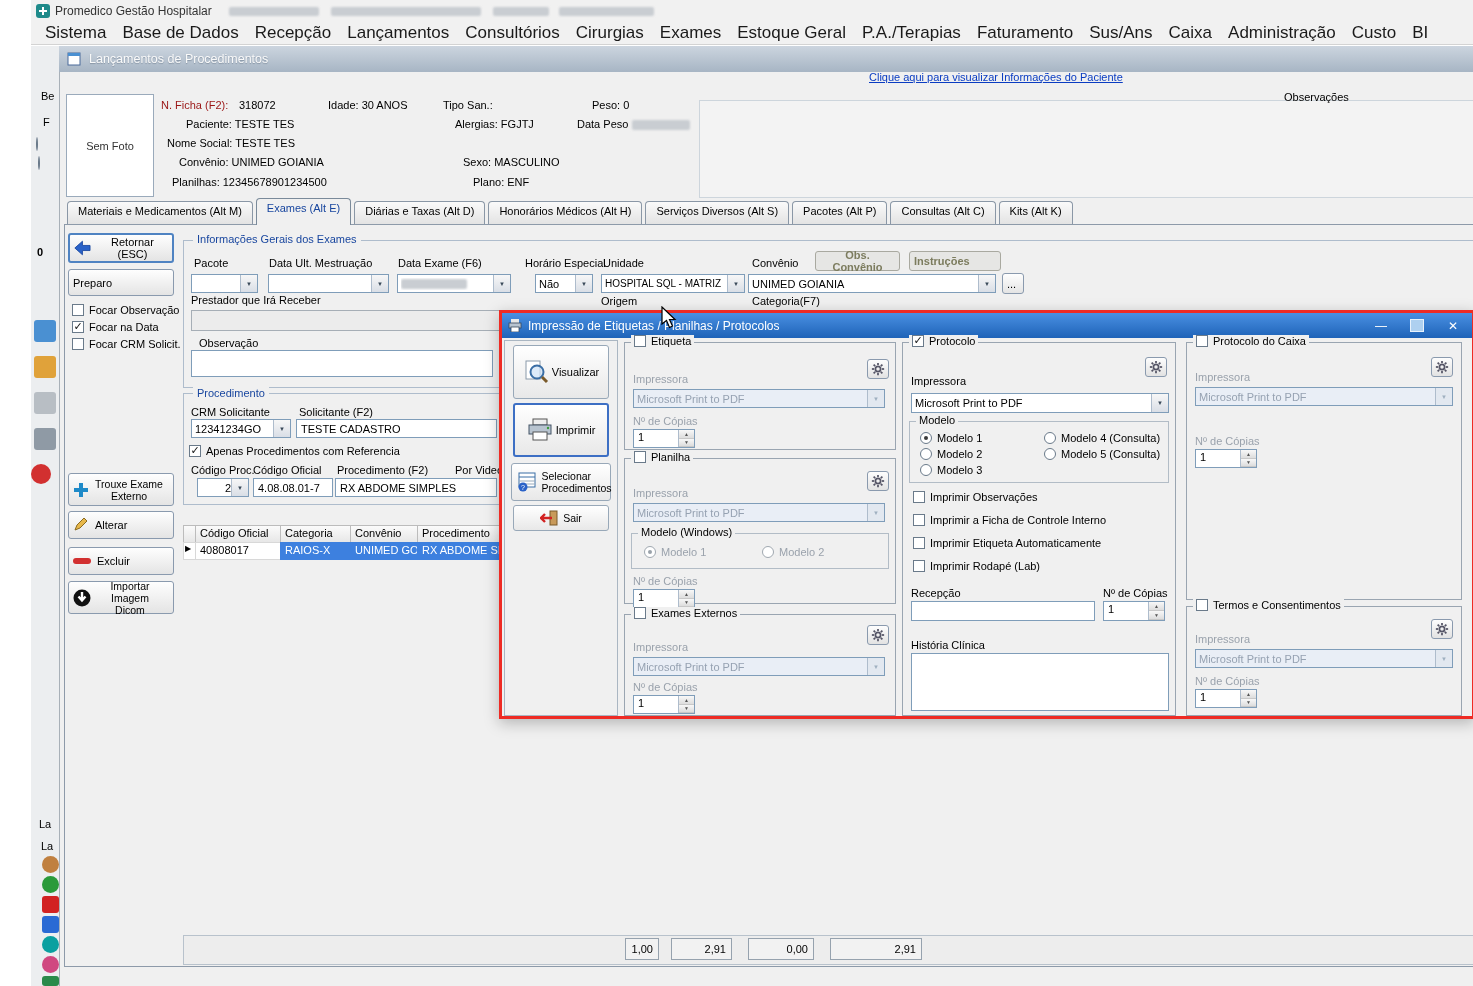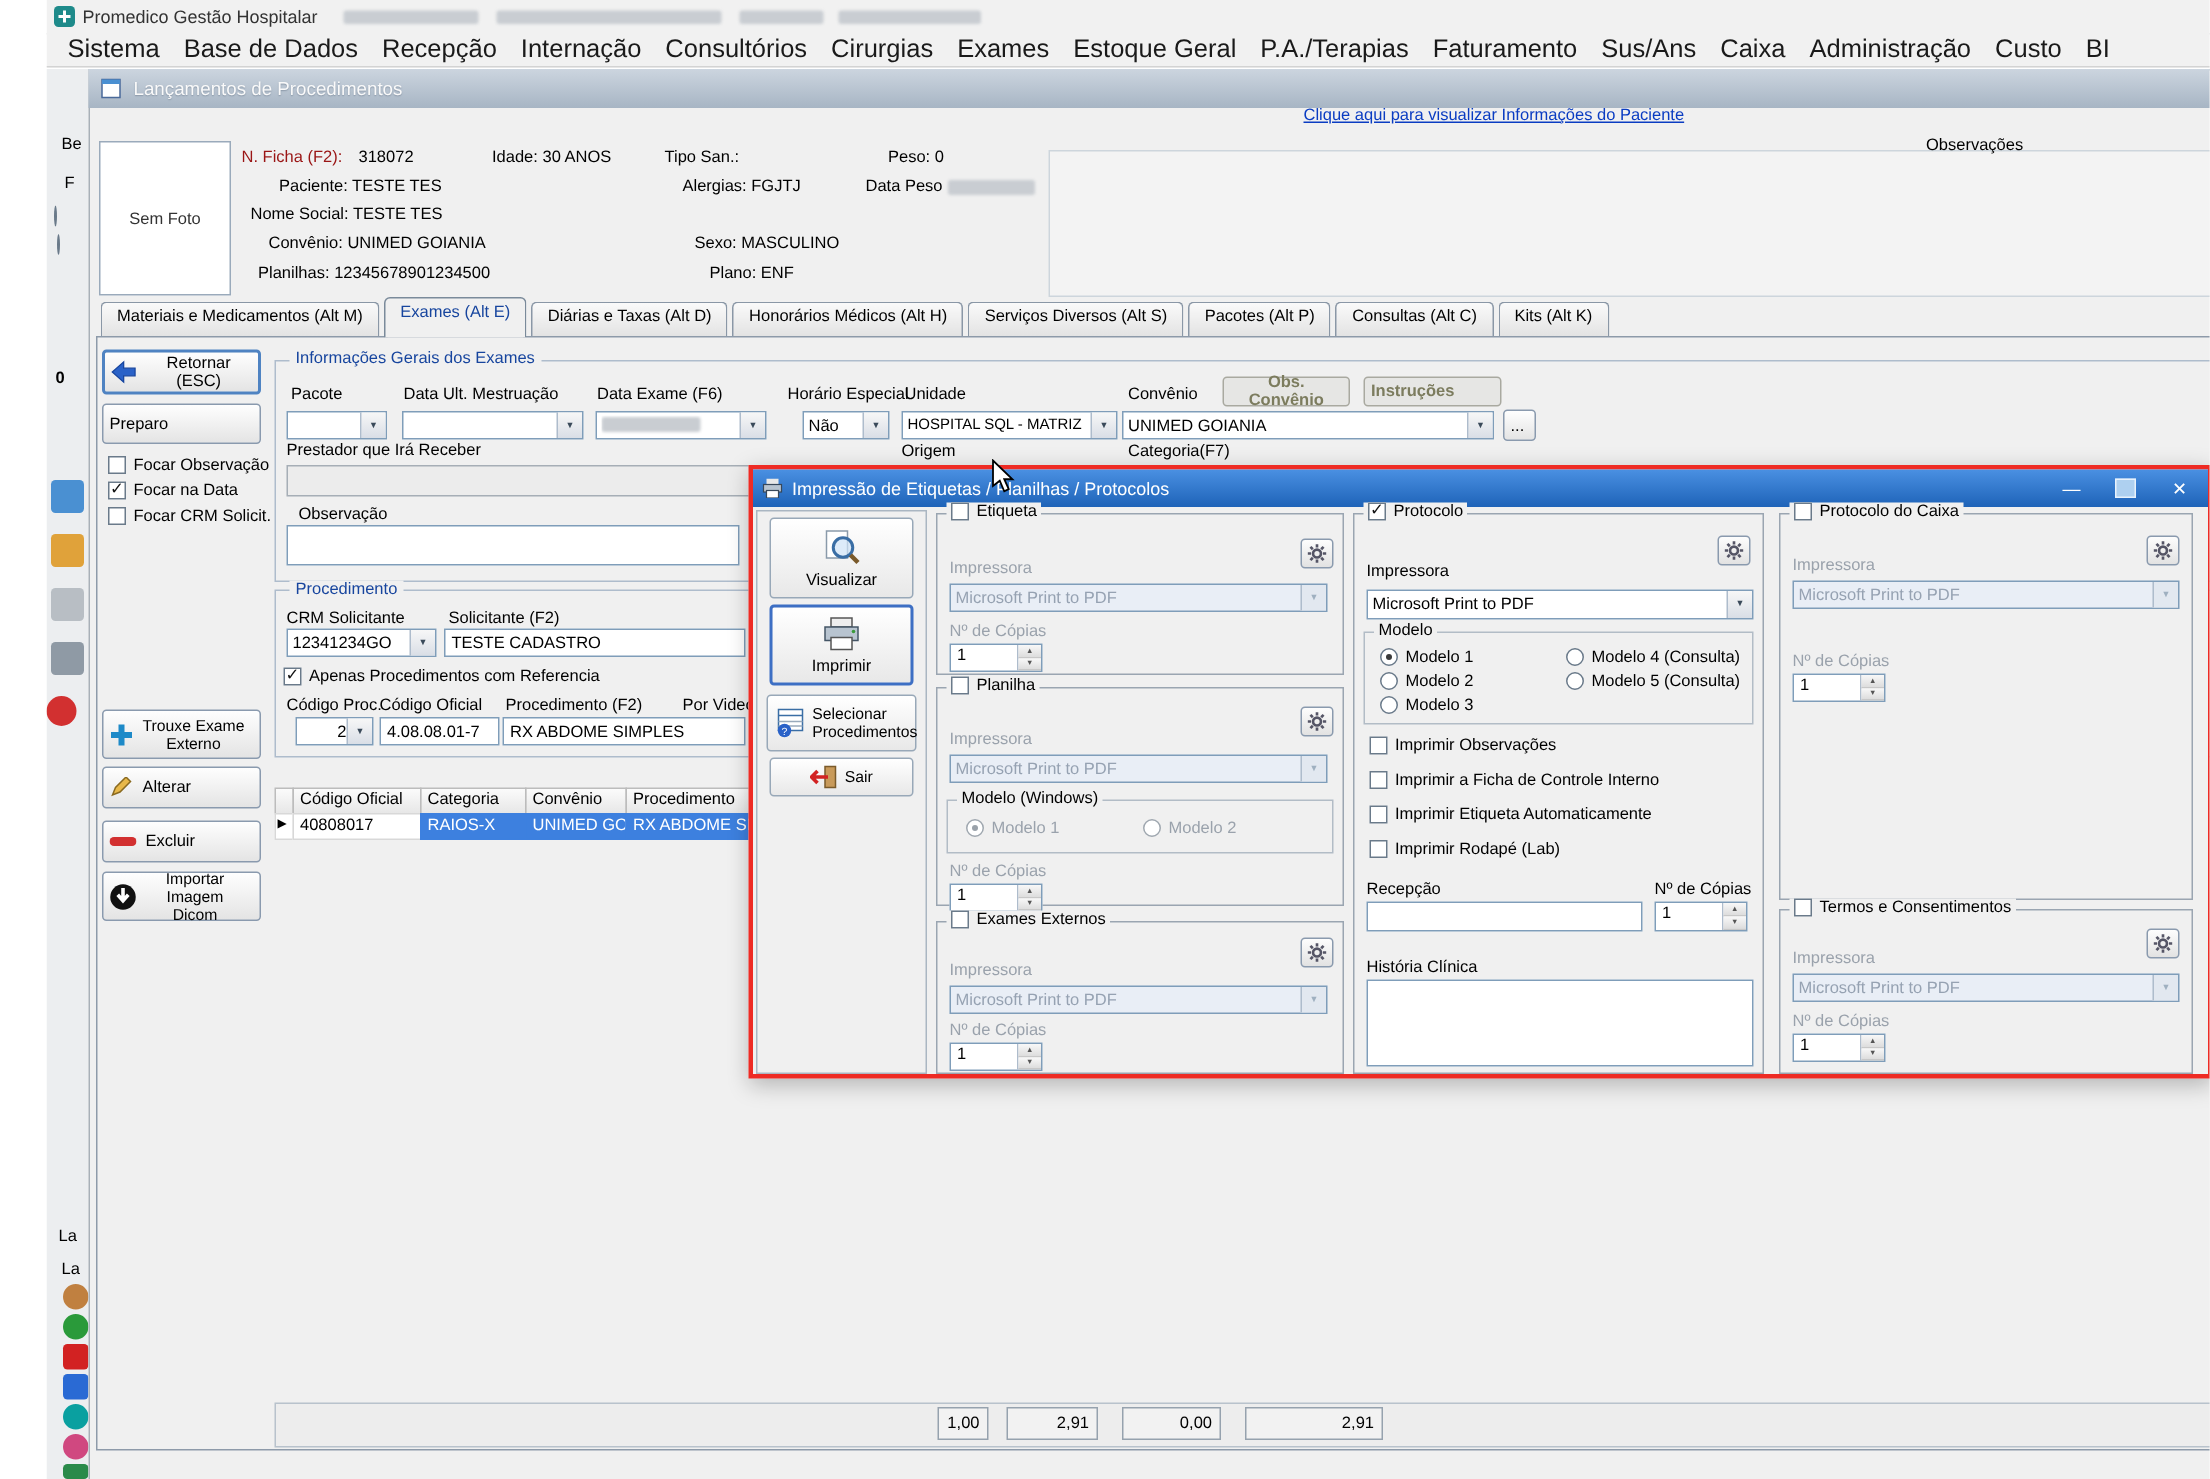--- a/index.html
+++ b/index.html
@@ -69,21 +69,21 @@
   
   .dialog{position:absolute;left:468px;top:310px;width:976px;height:409px;border:3px solid #ee2b24;background:#f0f0f0;
           z-index:10;box-sizing:border-box;box-shadow:0 4px 14px rgba(0,0,0,.25);}
   .dtitle{position:absolute;left:0;top:0;right:0;height:25px;background:linear-gradient(180deg,#4a90e2,#1e63b8);
           display:flex;align-items:center;gap:6px;padding-left:6px;color:#fff;font-size:12px;}
   .winbtn{width:30px;height:19px;display:flex;align-items:center;justify-content:center;color:#fff;font-size:12px;}
   .maxbox{width:12px;height:11px;background:#aed0f0;border:1px solid #e8f2fc;}
   .dbody{position:absolute;left:0;top:25px;right:0;bottom:0;}
   .dpanel{position:absolute;left:2px;top:2px;width:112px;height:374px;border:1px solid #aab6c2;}
   .dlgbtn{position:absolute;background:linear-gradient(#ffffff,#e8e8e8);border:1px solid #98a8b8;border-radius:3px;
-          display:flex;flex-direction:column;align-items:center;justify-content:center;gap:3px;font-size:11px;box-sizing:border-box;}
+          display:flex;align-items:center;justify-content:center;gap:3px;font-size:11px;box-sizing:border-box;}
   .dlgbtn.row{flex-direction:row;gap:5px;text-align:left;font-size:10.5px;}
   .dlgbtn.focus{border:2px solid #3d6fc4;}
   .dgrp{position:absolute;border:1px solid #9aa5b1;box-sizing:border-box;}
   .dcap{position:absolute;top:-8px;left:6px;background:#f0f0f0;display:flex;align-items:center;gap:5px;font-size:11px;padding:0 3px;white-space:nowrap;}
   .gear{position:absolute;width:22px;height:20px;background:linear-gradient(#fdfdfd,#e2e2e2);border:1px solid #8a9aae;
         border-radius:3px;display:flex;align-items:center;justify-content:center;padding:0;}
   .txtarea{position:absolute;background:#fff;border:1px solid #7f9db9;resize:none;font-family:"Liberation Sans",sans-serif;font-size:11px;box-sizing:border-box;}
   .tinput{position:absolute;background:#fff;border:1px solid #7f9db9;font-size:11px;box-sizing:border-box;padding:1px 3px;}
   .rrow{position:absolute;display:flex;align-items:center;gap:5px;font-size:11px;white-space:nowrap;}
   .cursor{position:absolute;z-index:100;}
@@ -106,21 +106,21 @@
     <span class="redact" style="left:300px;top:7px;width:150px;height:9px"></span>
     <span class="redact" style="left:462px;top:7px;width:56px;height:9px"></span>
     <span class="redact" style="left:528px;top:7px;width:95px;height:9px"></span>
   </div>
 
   
   <div class="menubar">
     <span class="menu-item">Sistema</span>
     <span class="menu-item">Base de Dados</span>
     <span class="menu-item">Recepção</span>
-    <span class="menu-item">Internação</span>
+    <span class="menu-item">Lançamentos</span>
     <span class="menu-item">Consultórios</span>
     <span class="menu-item">Cirurgias</span>
     <span class="menu-item">Exames</span>
     <span class="menu-item">Estoque Geral</span>
     <span class="menu-item">P.A./Terapias</span>
     <span class="menu-item">Faturamento</span>
     <span class="menu-item">Sus/Ans</span>
     <span class="menu-item">Caixa</span>
     <span class="menu-item">Administração</span>
     <span class="menu-item">Custo</span>

